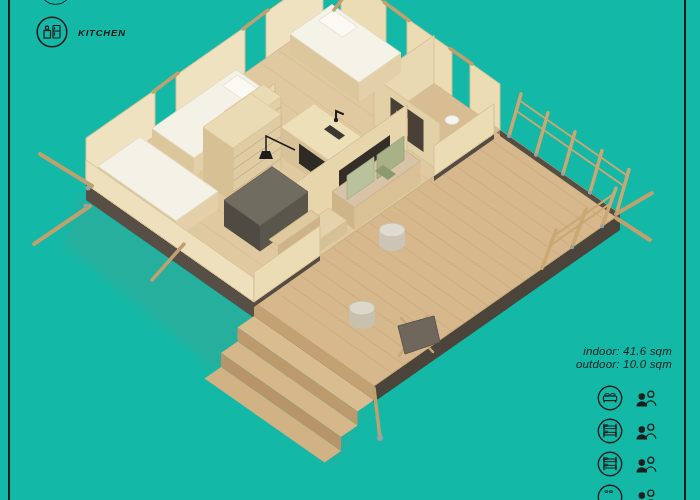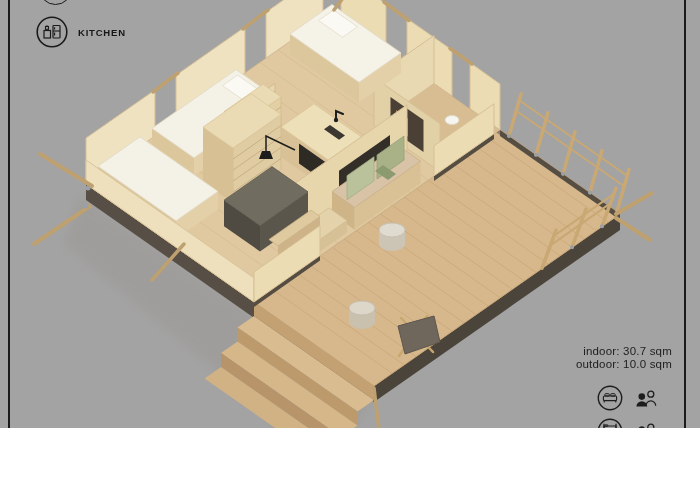--- a/index.html
+++ b/index.html
@@ -1,18 +1,18 @@
 <!DOCTYPE html>
 <html><head>
 <meta charset="utf-8">
 <style>
   html,body{margin:0;padding:0;background:#ffffff;}
   .stage{
-    position:relative;width:700px;height:428px;background:#a3a3a3;
-    overflow:hidden;font-family:"Liberation Sans",sans-serif;
+    position:relative;width:700px;height:500px;background:#14b8a6;
+    overflow:hidden;font-family:"Liberation Sans",sans-serif;font-style:italic;
   }
   .frame-line{position:absolute;top:0;width:2px;height:500px;background:#1a1a1a;}
   .frame-line.left{left:8px;}
   .frame-line.right{left:684px;}
   .plan-svg{position:absolute;left:0;top:0;}
   .kitchen-legend{position:absolute;left:36px;top:16px;display:flex;align-items:center;gap:10px;}
   .kitchen-legend .label{font-size:9.5px;font-weight:700;letter-spacing:.8px;color:#161616;}
   .cut-icon{position:absolute;left:39px;top:-28px;width:31px;height:31px;border:1.6px solid #1a1a1a;border-radius:50%;}
   .area-info{position:absolute;right:28px;top:345px;text-align:right;font-size:11.5px;line-height:13px;color:#1e1e1e;letter-spacing:.2px;}
   .cap-row{position:absolute;left:597px;display:flex;align-items:center;gap:11px;height:26px;}
@@ -243,21 +243,21 @@
       <line x1="11" y1="9.3" x2="11" y2="10.5" stroke="#1a1a1a" stroke-width="1.1"></line>
       <rect x="17" y="9.5" width="7" height="12.5" rx="0.8" fill="none" stroke="#1a1a1a" stroke-width="1.2"></rect>
       <line x1="17" y1="15" x2="24" y2="15" stroke="#1a1a1a" stroke-width="1.1"></line>
       <line x1="18.6" y1="11.2" x2="18.6" y2="13.4" stroke="#1a1a1a" stroke-width="1.1"></line>
       <line x1="18.6" y1="16.6" x2="18.6" y2="19.4" stroke="#1a1a1a" stroke-width="1.1"></line>
     </svg>
     <span class="label">KITCHEN</span>
   </div>
 
   <div class="area-info">
-    <div>indoor: 30.7 sqm</div>
+    <div>indoor: 41.6 sqm</div>
     <div>outdoor: 10.0 sqm</div>
   </div>
 
   <div class="cap-row r1">
     <svg width="26" height="26" viewBox="0 0 26 26">
       <circle cx="13" cy="13" r="11.7" fill="none" stroke="#1d1d1d" stroke-width="1.4"></circle>
       <rect x="6.4" y="11" width="13.2" height="4.6" rx="1" fill="none" stroke="#1d1d1d" stroke-width="1.1"></rect>
       <rect x="7.9" y="8.7" width="4.4" height="2.4" rx="0.7" fill="none" stroke="#1d1d1d" stroke-width="1"></rect>
       <rect x="13.7" y="8.7" width="4.4" height="2.4" rx="0.7" fill="none" stroke="#1d1d1d" stroke-width="1"></rect>
       <line x1="7.2" y1="15.6" x2="7.2" y2="17.4" stroke="#1d1d1d" stroke-width="1.1"></line>

